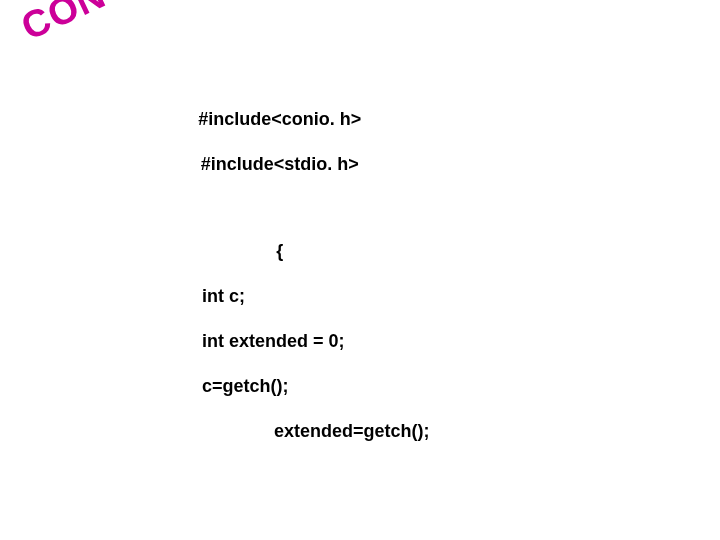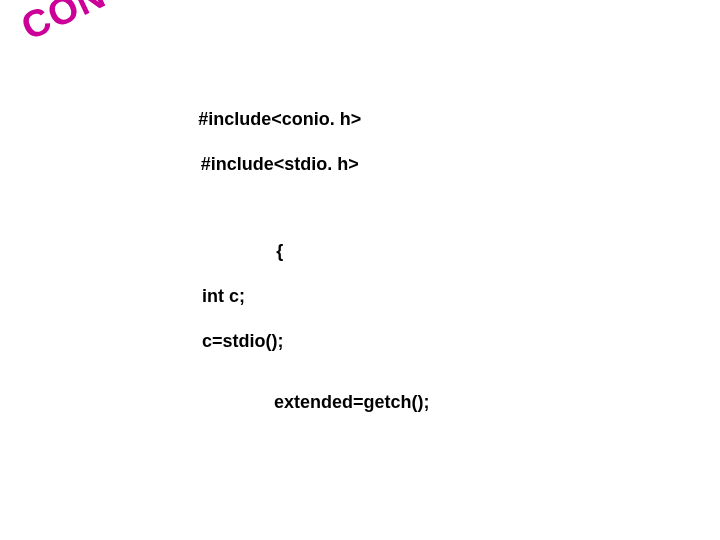--- a/index.html
+++ b/index.html
@@ -31,35 +31,36 @@
     top: 85px;
     font-family: Arial, Helvetica, sans-serif;
     font-weight: bold;
     font-size: 18px;
     line-height: 1.25;
     color: #000000;
     white-space: pre;
   }
   .indent1 { padding-left: 0; text-align: center; }
   .indent2 { padding-left: 72px; }
-  .indent3 { padding-left: 144px; margin-top: 16px; }
+  .indent3 { padding-left: 144px; }
   .gap { height: 20px; }
 </style>
 </head>
 <body>
 
 <div class="wordart">CONTOH :</div>
 
 <div class="code-block">
 <div class="indent1">#include&lt;conio. h&gt;</div>
 <div class="indent1">#include&lt;stdio. h&gt;</div>
 <div class="gap"></div>
 <div class="indent1">{</div>
 <div class="indent2">int c;</div>
-<div class="indent2">c=stdio();</div>
+<div class="indent2">int extended = 0;</div>
+<div class="indent2">c=getch();</div>
 <div class="indent3">extended=getch();</div>
 
 
 
 
 
 
 
 </div>
 

